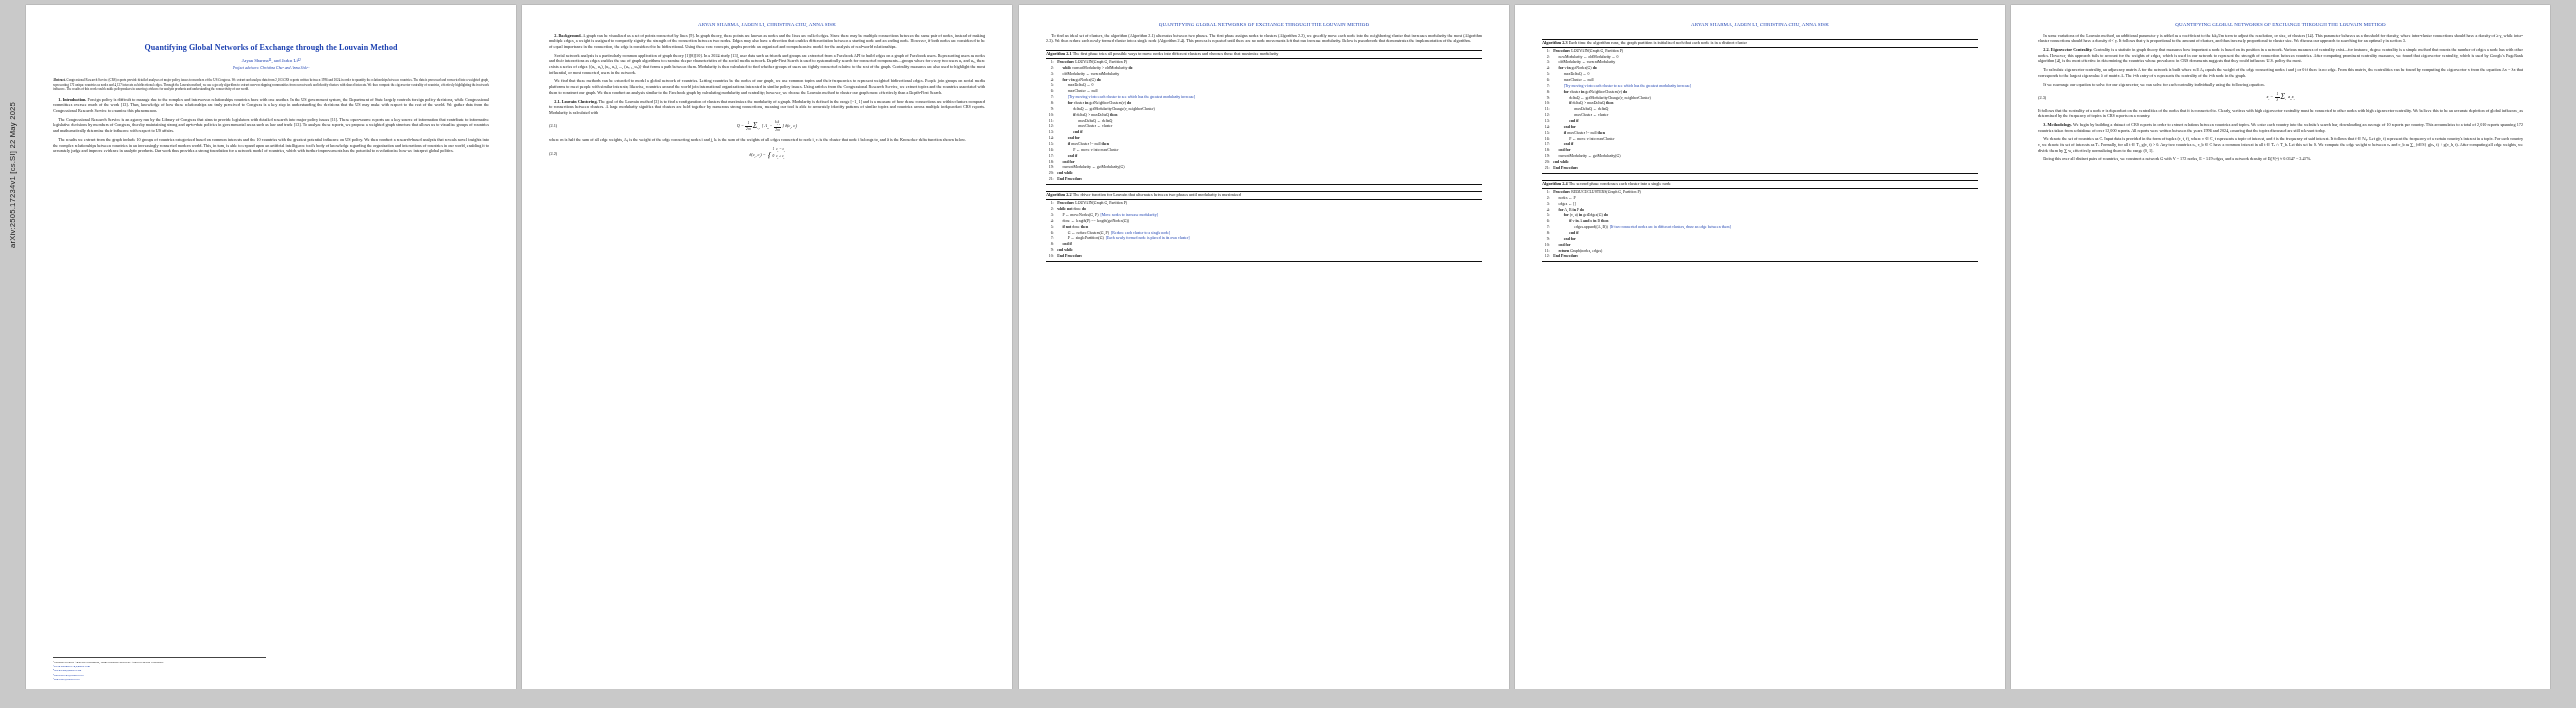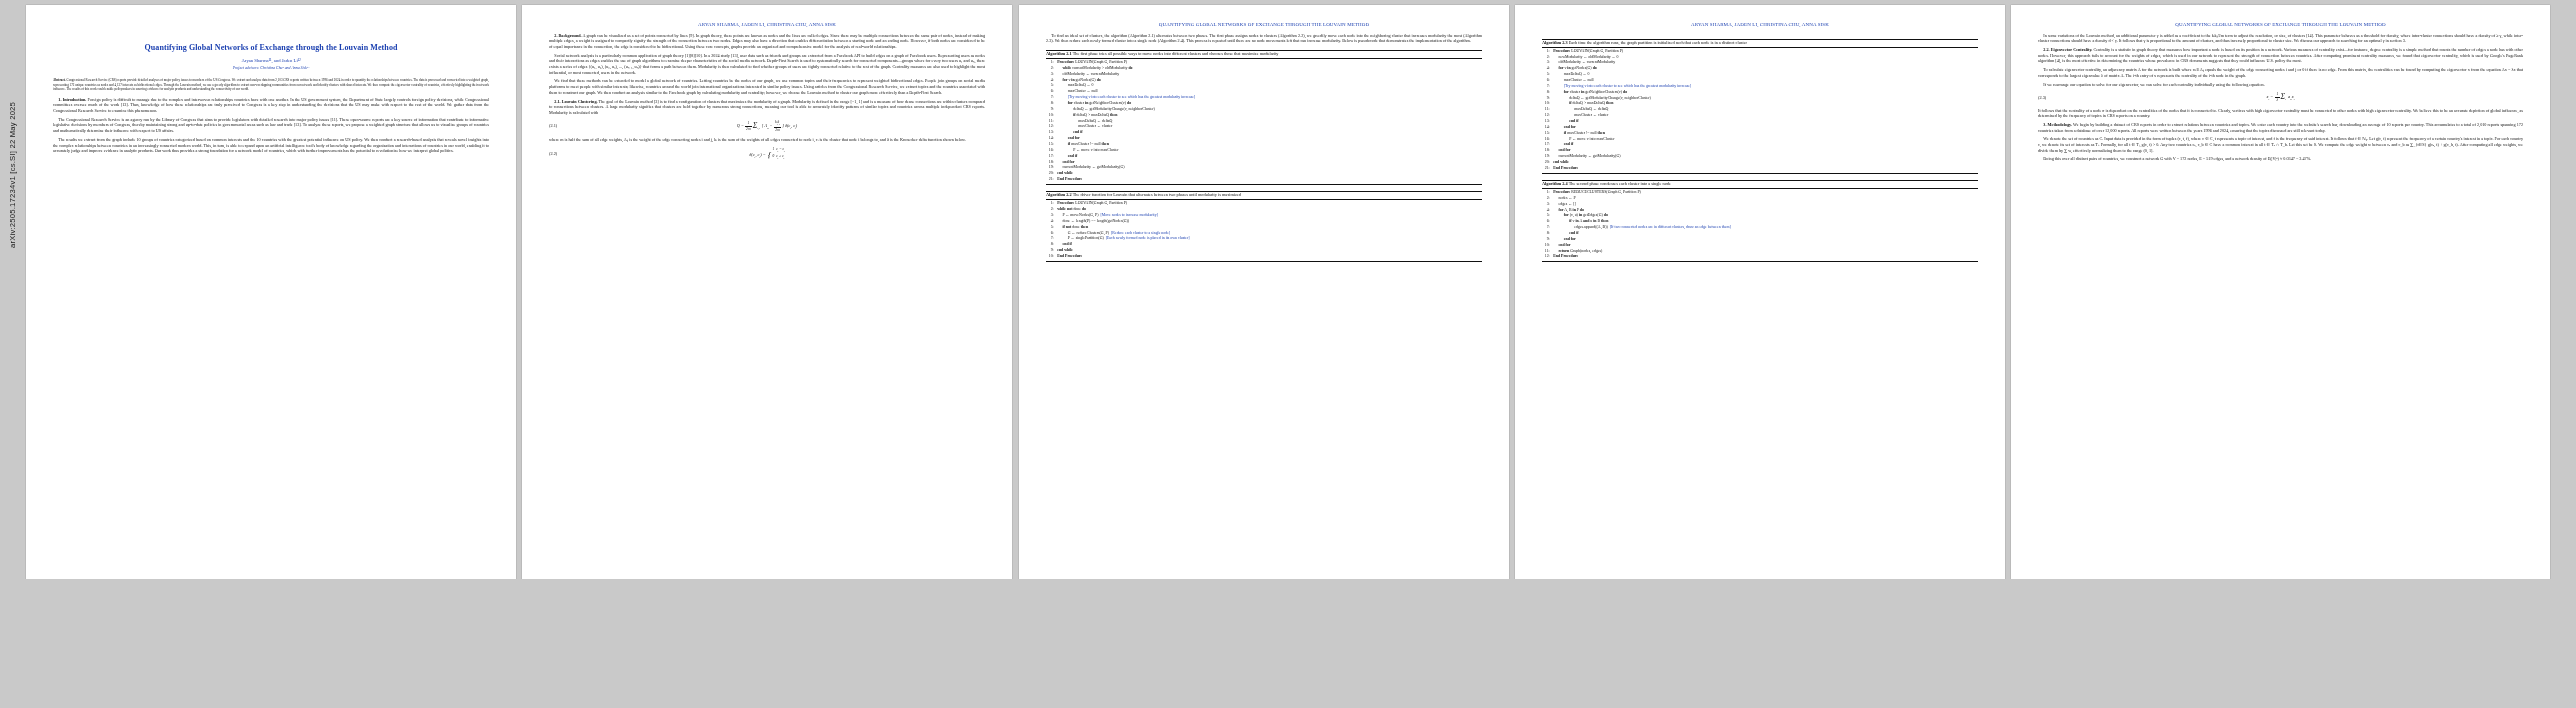--- a/index.html
+++ b/index.html
@@ -1,18 +1,18 @@
 <!DOCTYPE html>
 <html style="font-size:9.5px"><head>
 <meta charset="utf-8">
 <style>
   html,body{margin:0;padding:0;background:#c9c9c9;}
   body{font-family:"Liberation Serif", serif;}
   .sheet{
-    width:2576px;height:579px;position:relative;background:#c9c9c9;
+    width:2576px;height:689px;position:relative;background:#c9c9c9;
     overflow:hidden;
   }
   .arxiv-stamp{
     position:absolute;left:8.3px;top:248px;width:248px;
     transform:rotate(-90deg);transform-origin:0 0;
     font-family:"Liberation Sans", sans-serif;font-size:7.7px;color:#222;
     letter-spacing:0.2px;white-space:nowrap;
   }
   .page{
     position:absolute;top:4.7px;height:700px;background:#ffffff;

